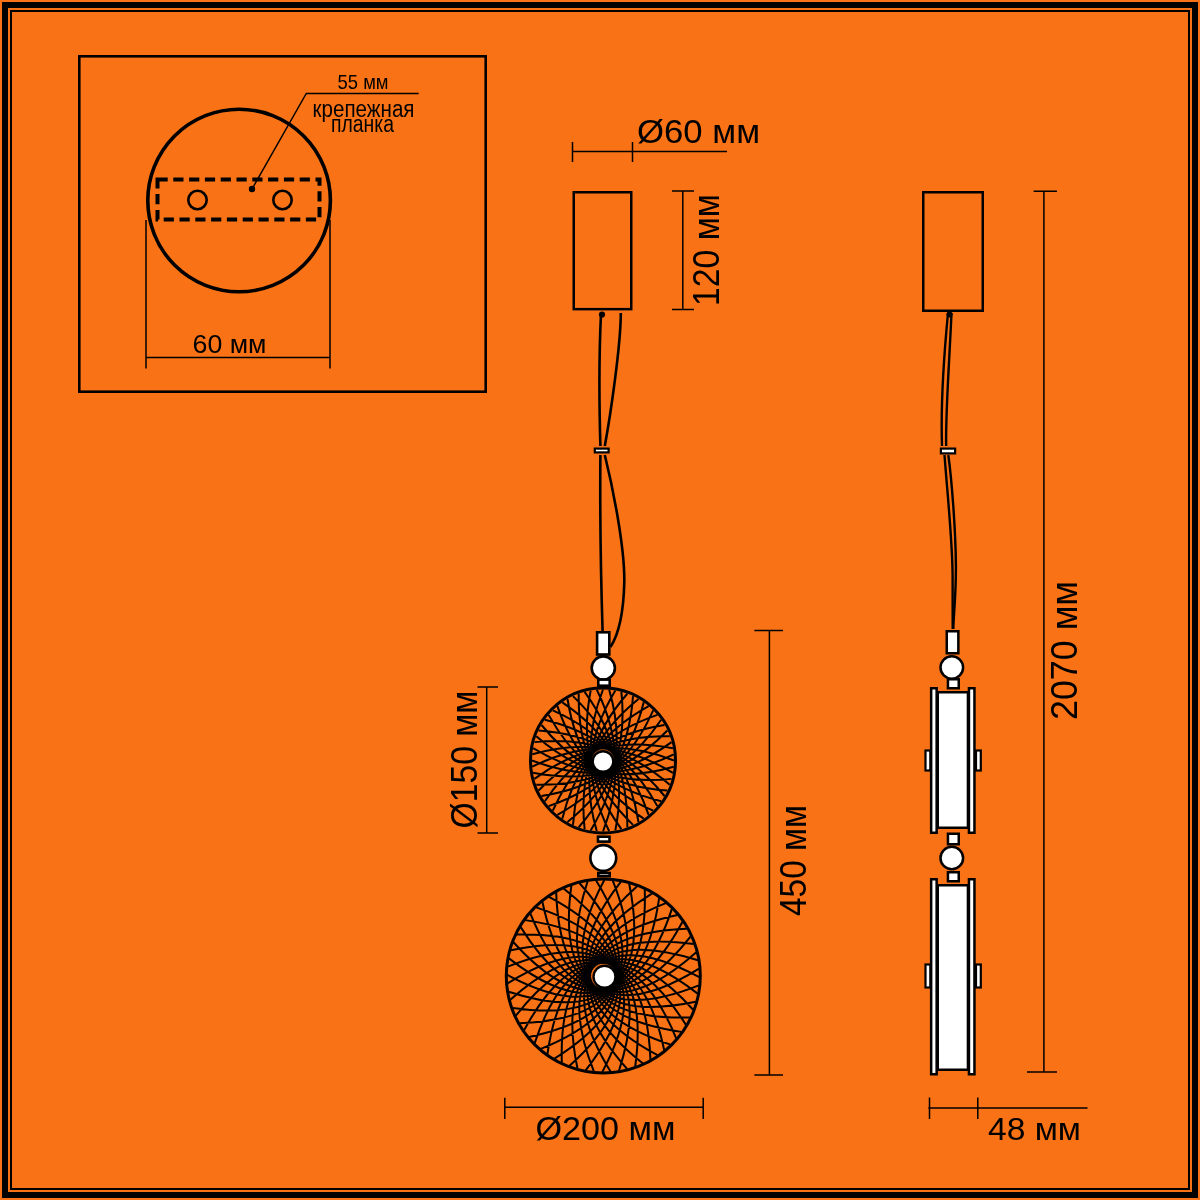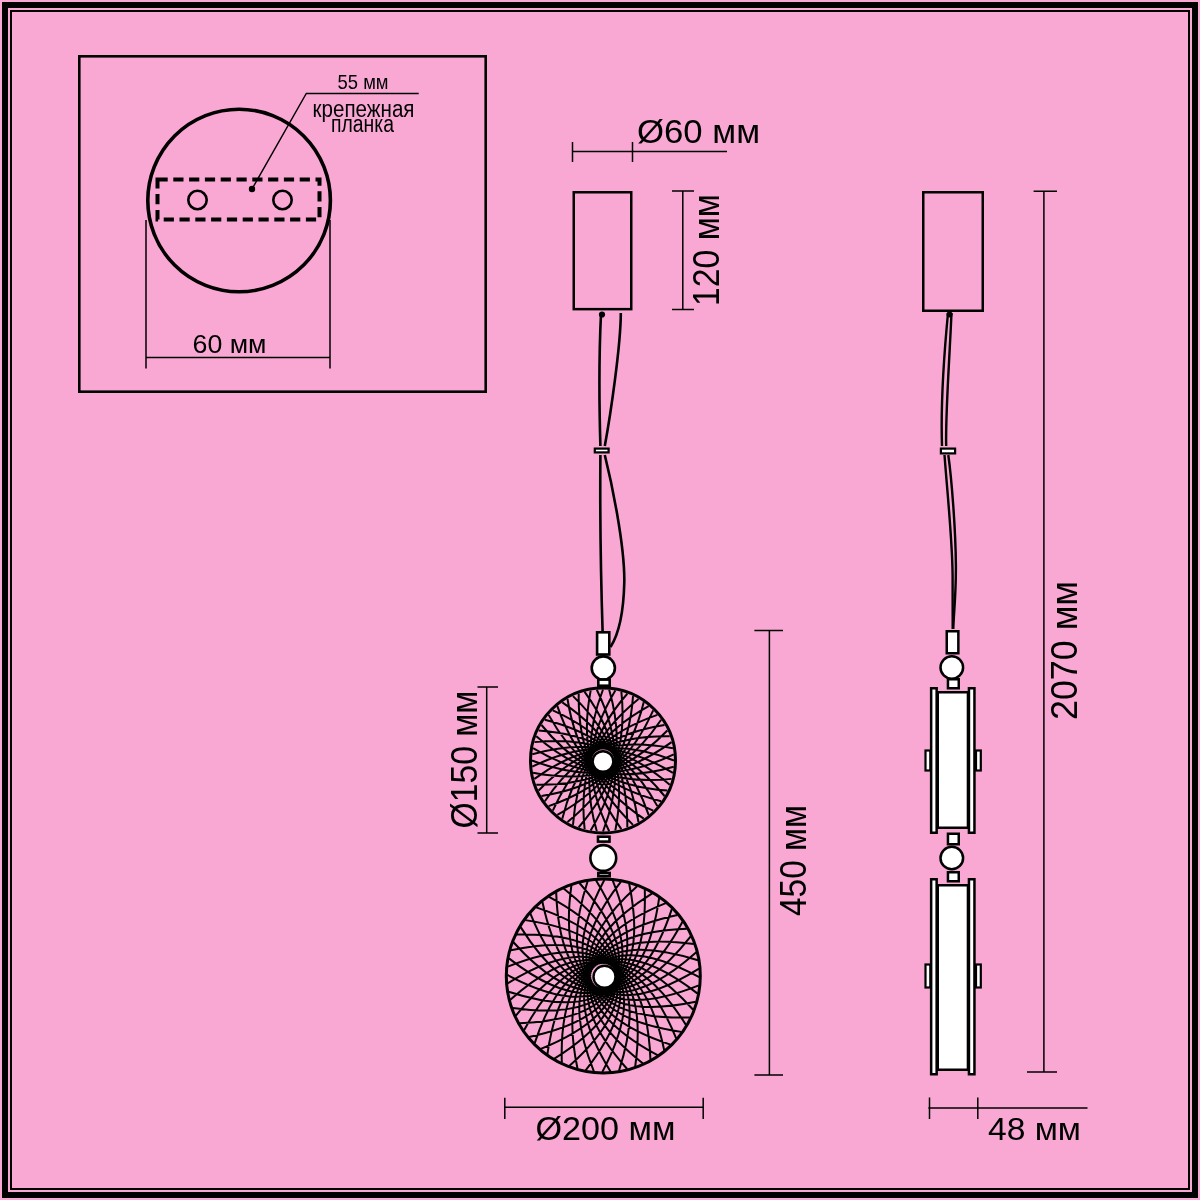--- a/index.html
+++ b/index.html
@@ -1,16 +1,16 @@
 <!DOCTYPE html>
 <html><head>
 <meta charset="utf-8">
 <style>
 html,body{margin:0;padding:0;background:#fff;}
-#page{position:relative;width:1200px;height:1200px;background:#f9a8d4;overflow:hidden;}
+#page{position:relative;width:1200px;height:1200px;background:#f97316;overflow:hidden;}
 #f1{position:absolute;left:1.8px;top:1.8px;right:1.8px;bottom:1.8px;border:6.5px solid #000;}
 #f2{position:absolute;left:9.6px;top:9.6px;right:9.6px;bottom:9.6px;border:2.2px solid #000;}
 svg{position:absolute;left:0;top:0;}
 text{font-family:"Liberation Sans",sans-serif;fill:#000;}
 </style>
 </head>
 <body>
 <div id="page">
 <div id="f1"></div>
 <div id="f2"></div>

